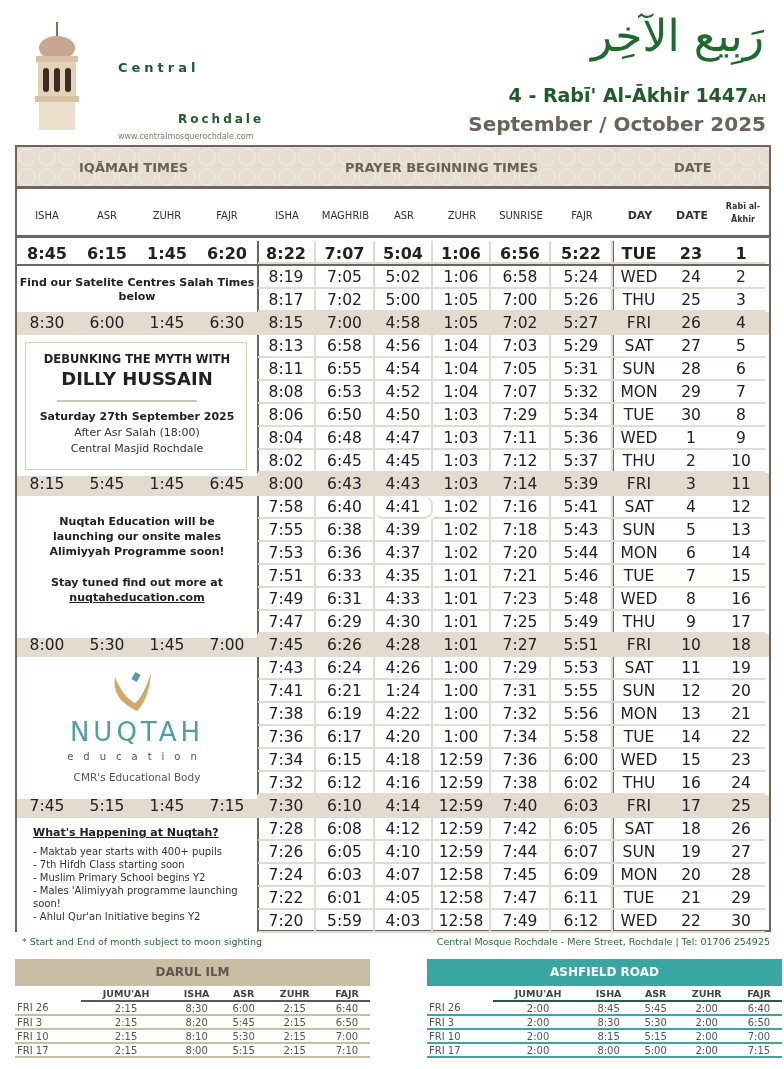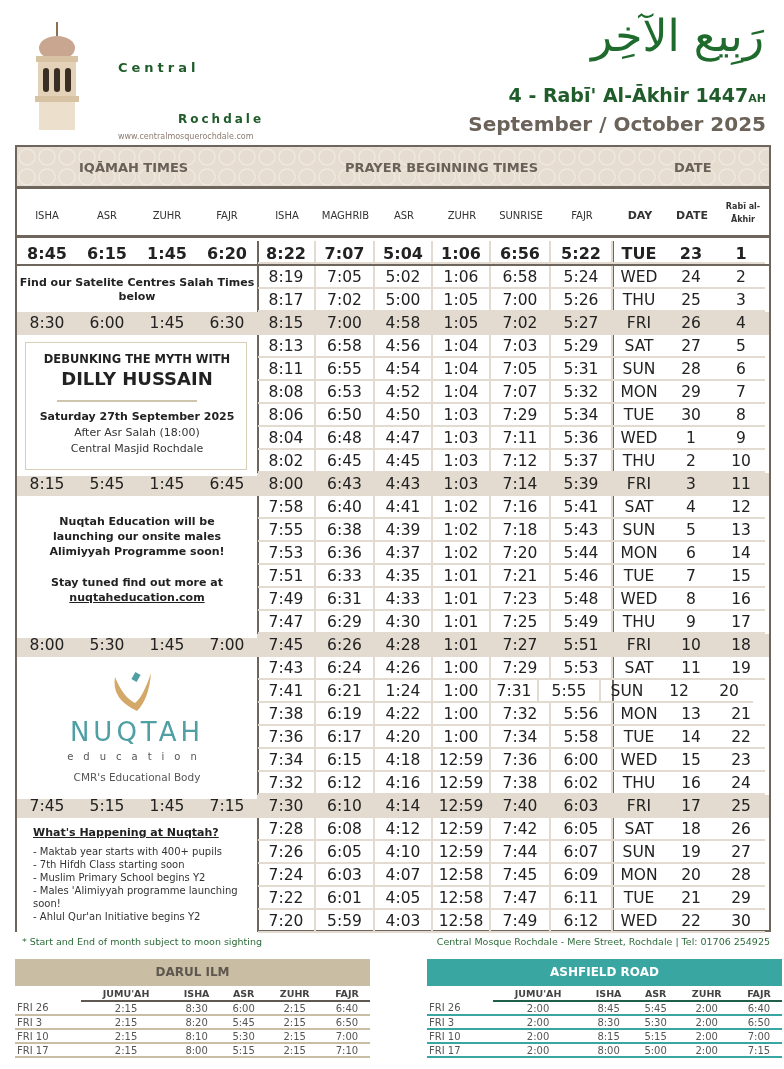--- a/index.html
+++ b/index.html
@@ -283,21 +283,21 @@
         <div class="cell pb" style="width: 60px;">7:14</div>
         <div class="cell pb" style="width: 62px;">5:39</div>
         <div class="cell dt" style="width: 52px;">FRI</div>
         <div class="cell dt" style="width: 52px;">3</div>
         <div class="cell dt" style="width: 48px;">11</div>
       </div>
       <div class="row">
         <div class="iq"></div>
         <div class="cell pb" style="width: 58px;">7:58</div>
         <div class="cell pb" style="width: 59px;">6:40</div>
-        <div class="cell pb" style="width: 58px;">4:41</div>
+        <div class="cell pb" style="width: 58px; border-radius: 9px;">4:41</div>
         <div class="cell pb" style="width: 58px;">1:02</div>
         <div class="cell pb" style="width: 60px;">7:16</div>
         <div class="cell pb" style="width: 62px;">5:41</div>
         <div class="cell dt" style="width: 52px;">SAT</div>
         <div class="cell dt" style="width: 52px;">4</div>
         <div class="cell dt" style="width: 48px;">12</div>
       </div>
       <div class="row">
         <div class="iq"></div>
         <div class="cell pb" style="width: 58px;">7:55</div>
@@ -386,21 +386,21 @@
         <div class="cell dt" style="width: 52px;">SAT</div>
         <div class="cell dt" style="width: 52px;">11</div>
         <div class="cell dt" style="width: 48px;">19</div>
       </div>
       <div class="row">
         <div class="iq"></div>
         <div class="cell pb" style="width: 58px;">7:41</div>
         <div class="cell pb" style="width: 59px;">6:21</div>
         <div class="cell pb" style="width: 58px;">1:24</div>
         <div class="cell pb" style="width: 58px;">1:00</div>
-        <div class="cell pb" style="width: 48px;">7:31</div>
+        <div class="cell pb" style="width: 60px;">7:31</div>
         <div class="cell pb" style="width: 62px;">5:55</div>
         <div class="cell dt" style="width: 52px;">SUN</div>
         <div class="cell dt" style="width: 52px;">12</div>
         <div class="cell dt" style="width: 48px;">20</div>
       </div>
       <div class="row">
         <div class="iq"></div>
         <div class="cell pb" style="width: 58px;">7:38</div>
         <div class="cell pb" style="width: 59px;">6:19</div>
         <div class="cell pb" style="width: 58px;">4:22</div>

